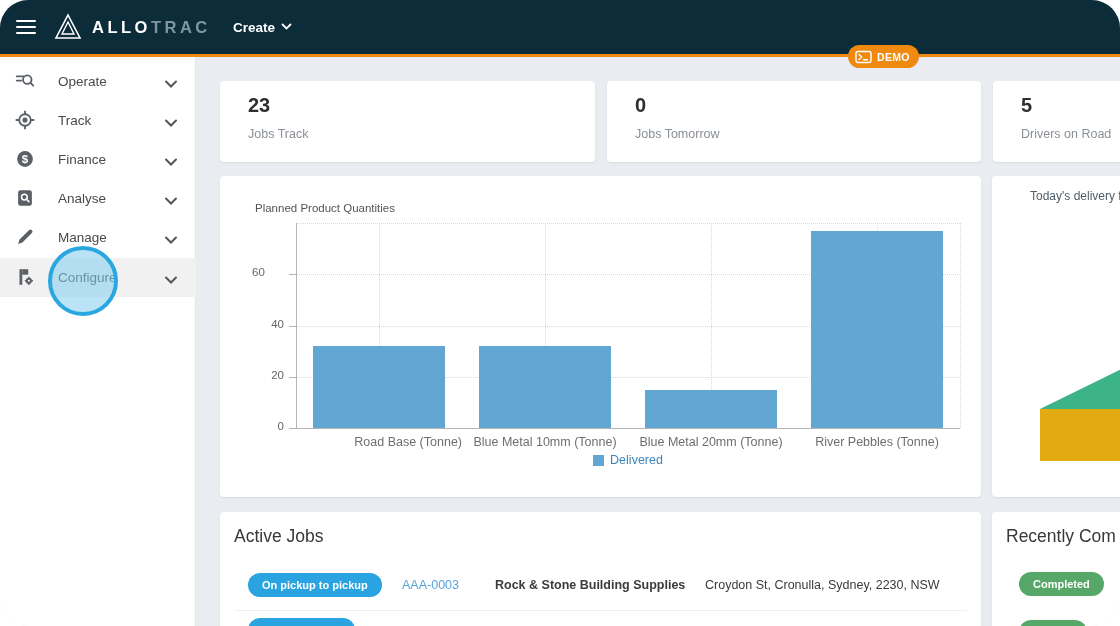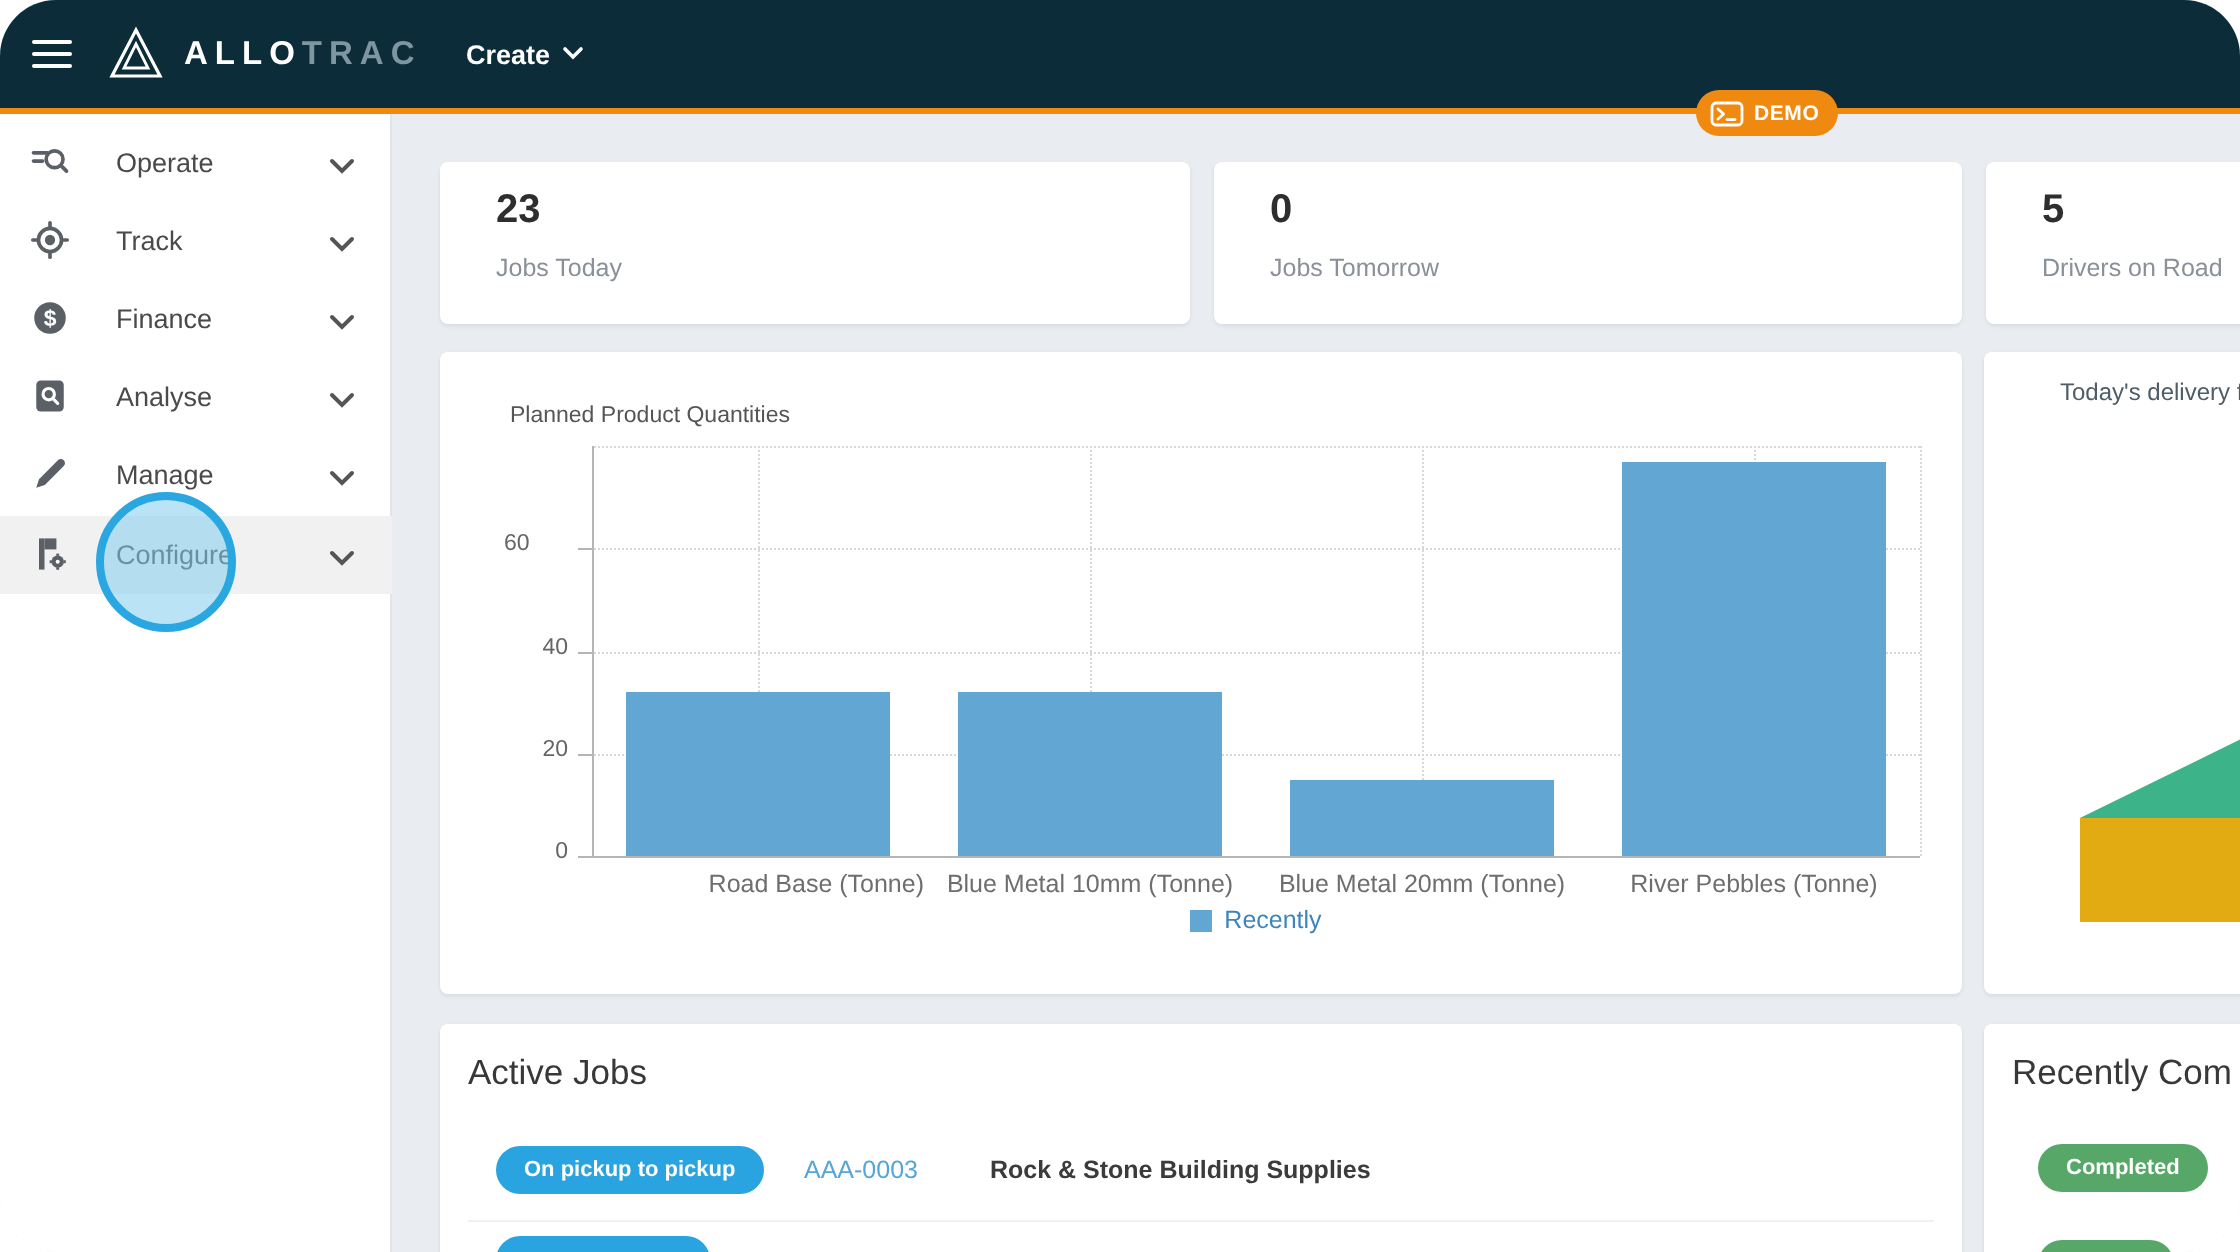--- a/index.html
+++ b/index.html
@@ -177,21 +177,21 @@
       <span class="side-label">Configure</span>
       <span class="side-chev"><svg width="14" height="10" viewBox="0 0 14 10">
             <polyline points="2,2.5 7,7.5 12,2.5" fill="none" stroke="#555" stroke-width="2" stroke-linecap="round"></polyline>
           </svg></span>
     </div>
   </div>
   <div class="click-circle"></div>
 
   <div class="card" style="left:220px; top:81px; width:375px; height:81px;">
     <div class="stat-value">23</div>
-    <div class="stat-label">Jobs Today</div>
+    <div class="stat-label">Jobs Track</div>
   </div>
   <div class="card" style="left:607px; top:81px; width:374px; height:81px;">
     <div class="stat-value">0</div>
     <div class="stat-label">Jobs Tomorrow</div>
   </div>
   <div class="card" style="left:993px; top:81px; width:330px; height:81px;">
     <div class="stat-value">5</div>
     <div class="stat-label">Drivers on Road</div>
   </div>
 
@@ -221,37 +221,38 @@
         <div style="position: absolute; left: 259px; top: 170px; width: 132px; height: 82px; background: rgb(98, 166, 212);"></div>
         <div style="position: absolute; left: 425px; top: 213.562px; width: 132px; height: 38.4375px; background: rgb(98, 166, 212);"></div>
         <div style="position: absolute; left: 591px; top: 54.6875px; width: 132px; height: 197.312px; background: rgb(98, 166, 212);"></div>
         <div style="position: absolute; left: 76px; top: 259px; width: 166px; text-align: right; font-size: 12.5px; color: rgb(110, 110, 110);">Road Base (Tonne)</div>
         <div style="position: absolute; left: 242px; top: 259px; width: 166px; text-align: center; font-size: 12.5px; color: rgb(110, 110, 110);">Blue Metal 10mm (Tonne)</div>
         <div style="position: absolute; left: 408px; top: 259px; width: 166px; text-align: center; font-size: 12.5px; color: rgb(110, 110, 110);">Blue Metal 20mm (Tonne)</div>
         <div style="position: absolute; left: 574px; top: 259px; width: 166px; text-align: center; font-size: 12.5px; color: rgb(110, 110, 110);">River Pebbles (Tonne)</div>
       </div>
     <div class="legend">
       <span class="legend-swatch" style="background: rgb(98, 166, 212);"></span>
-      <span class="legend-label">Recently</span>
+      <span class="legend-label">Delivered</span>
     </div>
   </div>
 
   <div class="card" style="left:992px; top:176px; width:330px; height:321px;">
     <div class="panel-title-sm">Today's delivery fu</div>
     <svg style="position:absolute; left:48px; top:184px;" width="100" height="102" viewBox="0 0 100 102">
       <polygon points="0,49 100,0 100,49" fill="#3cb389"></polygon>
       <rect x="0" y="49" width="100" height="52" fill="#e2ab12"></rect>
     </svg>
   </div>
 
   <div class="card" style="left:220px; top:512px; width:761px; height:150px;">
     <div class="section-title">Active Jobs</div>
     <div class="pill blue" style="left:28px; top:61px;">On pickup to pickup</div>
     <div class="job-id" style="left:182px;">AAA-0003</div>
     <div class="job-customer" style="left:275px;">Rock &amp; Stone Building Supplies</div>
+    <div class="job-address" style="left:485px;">Croydon St, Cronulla, Sydney, 2230, NSW</div>
     <div class="row-divider"></div>
     <div class="pill blue" style="left:28px; top:106px; width:107px;"></div>
   </div>
 
   <div class="card" style="left:992px; top:512px; width:330px; height:150px;">
     <div class="section-title">Recently Com</div>
     <div class="pill green" style="left:27px; top:60px;">Completed</div>
     <div class="pill green" style="left:27px; top:108px; width:68px;"></div>
   </div>
 

